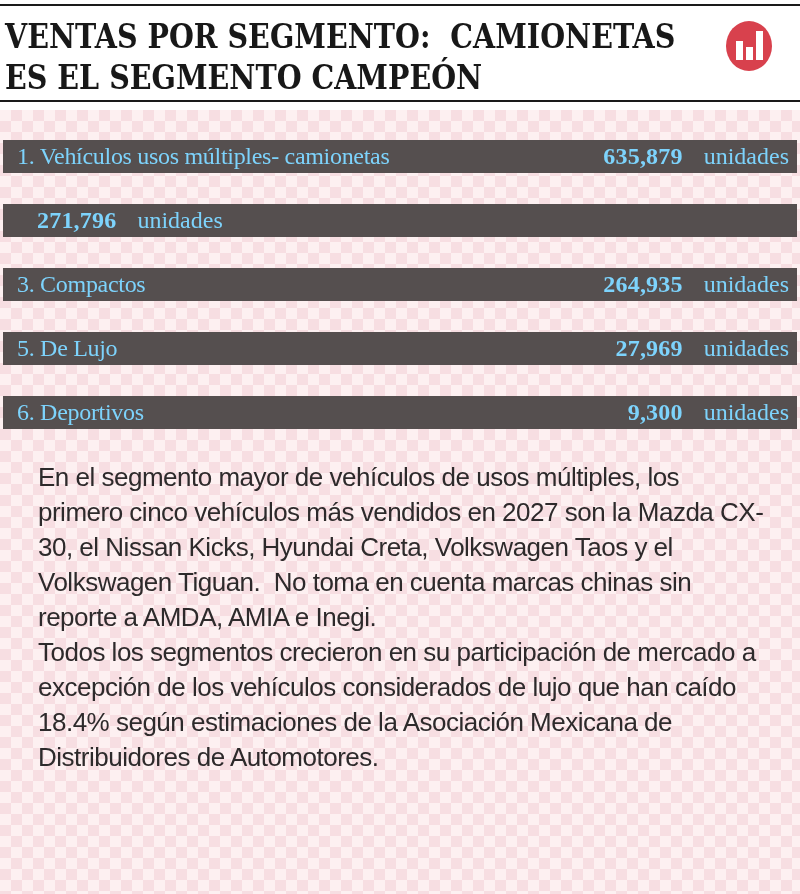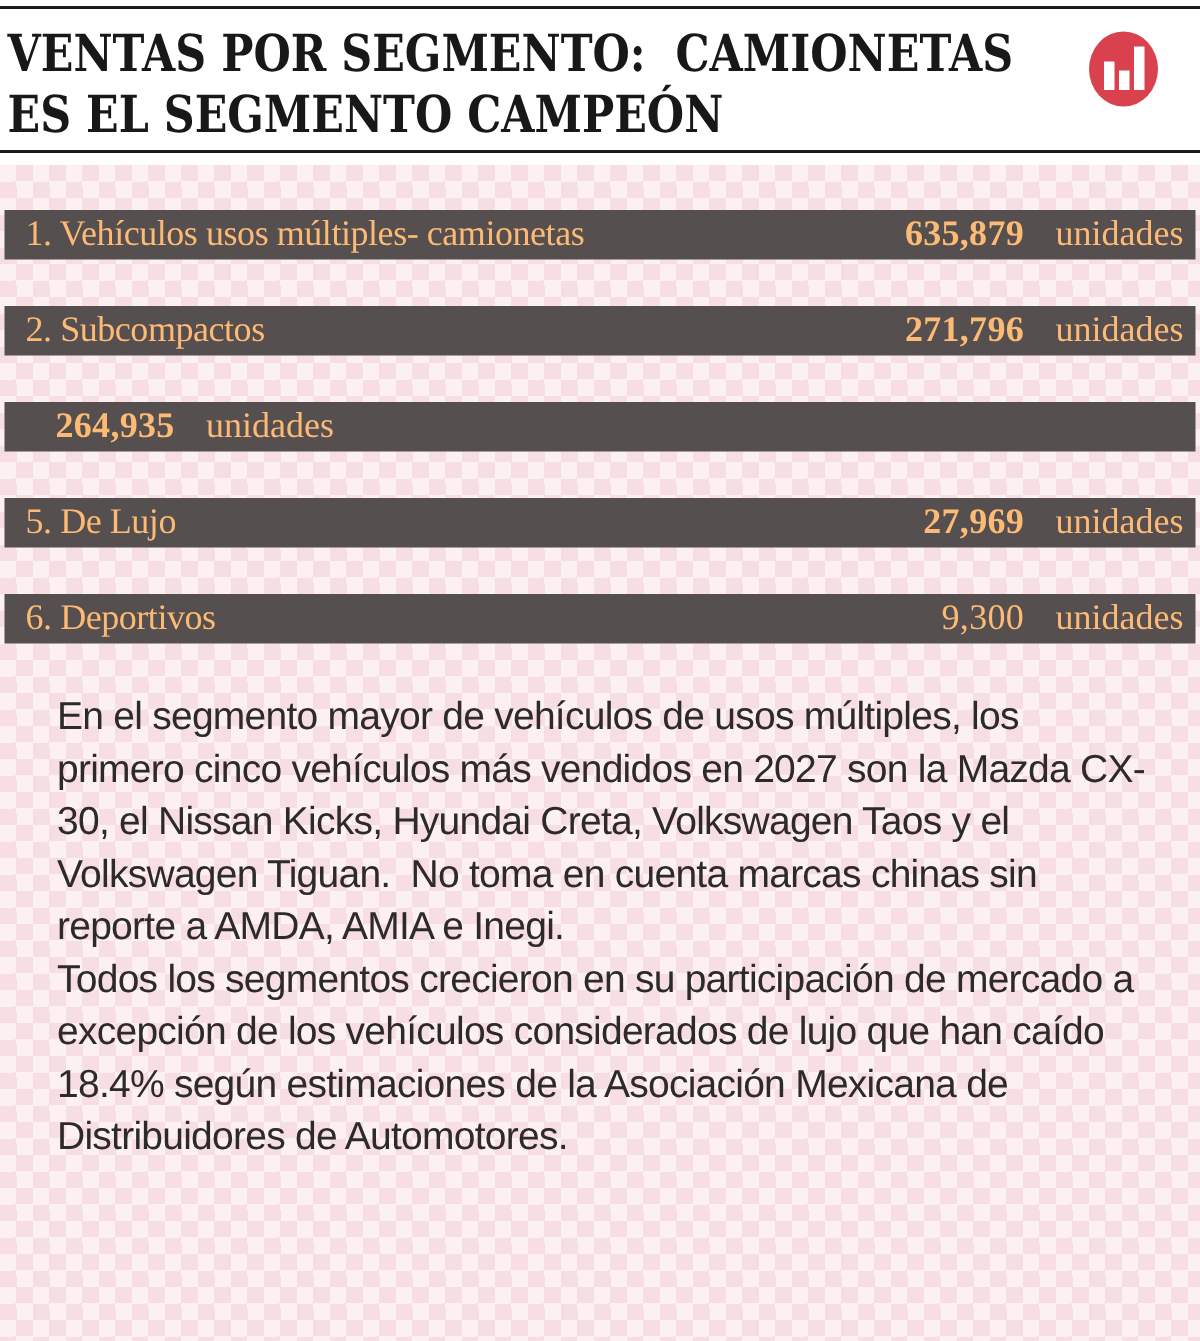--- a/index.html
+++ b/index.html
@@ -68,31 +68,31 @@
   
   .bar-row {
     height: 33px;
     margin: 0 3px 31px 3px;
     background: #554f4f;
     display: flex;
     align-items: center;
     justify-content: space-between;
     padding: 0 8px 0 14px;
     font-family: "Liberation Serif", serif;
-    color: #fdba74;
+    color: #7dd3fc;
   }
   .bar-label {
     font-size: 24px;
     letter-spacing: -0.3px;
     white-space: nowrap;
   }
   .bar-value { font-size: 24px; white-space: nowrap; }
   .bar-value .num { font-weight: 700; letter-spacing: 0.2px; margin-left: 20px; }
   .bar-value .unit { font-weight: 400; margin-left: 21px; }
-  .bar-row.r6 .num { font-weight: 400; }
+  .bar-row.r6 .num { font-weight: 700; }
 
   
   .body-text {
     margin: 19px 30px 0 38px;
     font-family: "Liberation Sans", sans-serif;
     font-size: 26px;
     line-height: 35px;
     letter-spacing: -0.5px;
     color: #2d2a2b;
   }
@@ -117,25 +117,25 @@
   </div>
 
   <div class="panel">
 
     <div class="bar-row r1">
       <span class="bar-label">1. Vehículos usos múltiples- camionetas</span>
       <span class="bar-value"><span class="num">635,879</span><span class="unit">unidades</span></span>
     </div>
 
     <div class="bar-row r2">
-      <span class="bar-label">2. Subcompactos</span>
       <span class="bar-value"><span class="num">271,796</span><span class="unit">unidades</span></span>
     </div>
 
     <div class="bar-row r3">
+      <span class="bar-label">3. Compactos</span>
       <span class="bar-value"><span class="num">264,935</span><span class="unit">unidades</span></span>
     </div>
 
 
     <div class="bar-row r5">
       <span class="bar-label">5. De Lujo</span>
       <span class="bar-value"><span class="num">27,969</span><span class="unit">unidades</span></span>
     </div>
 
     <div class="bar-row r6">

